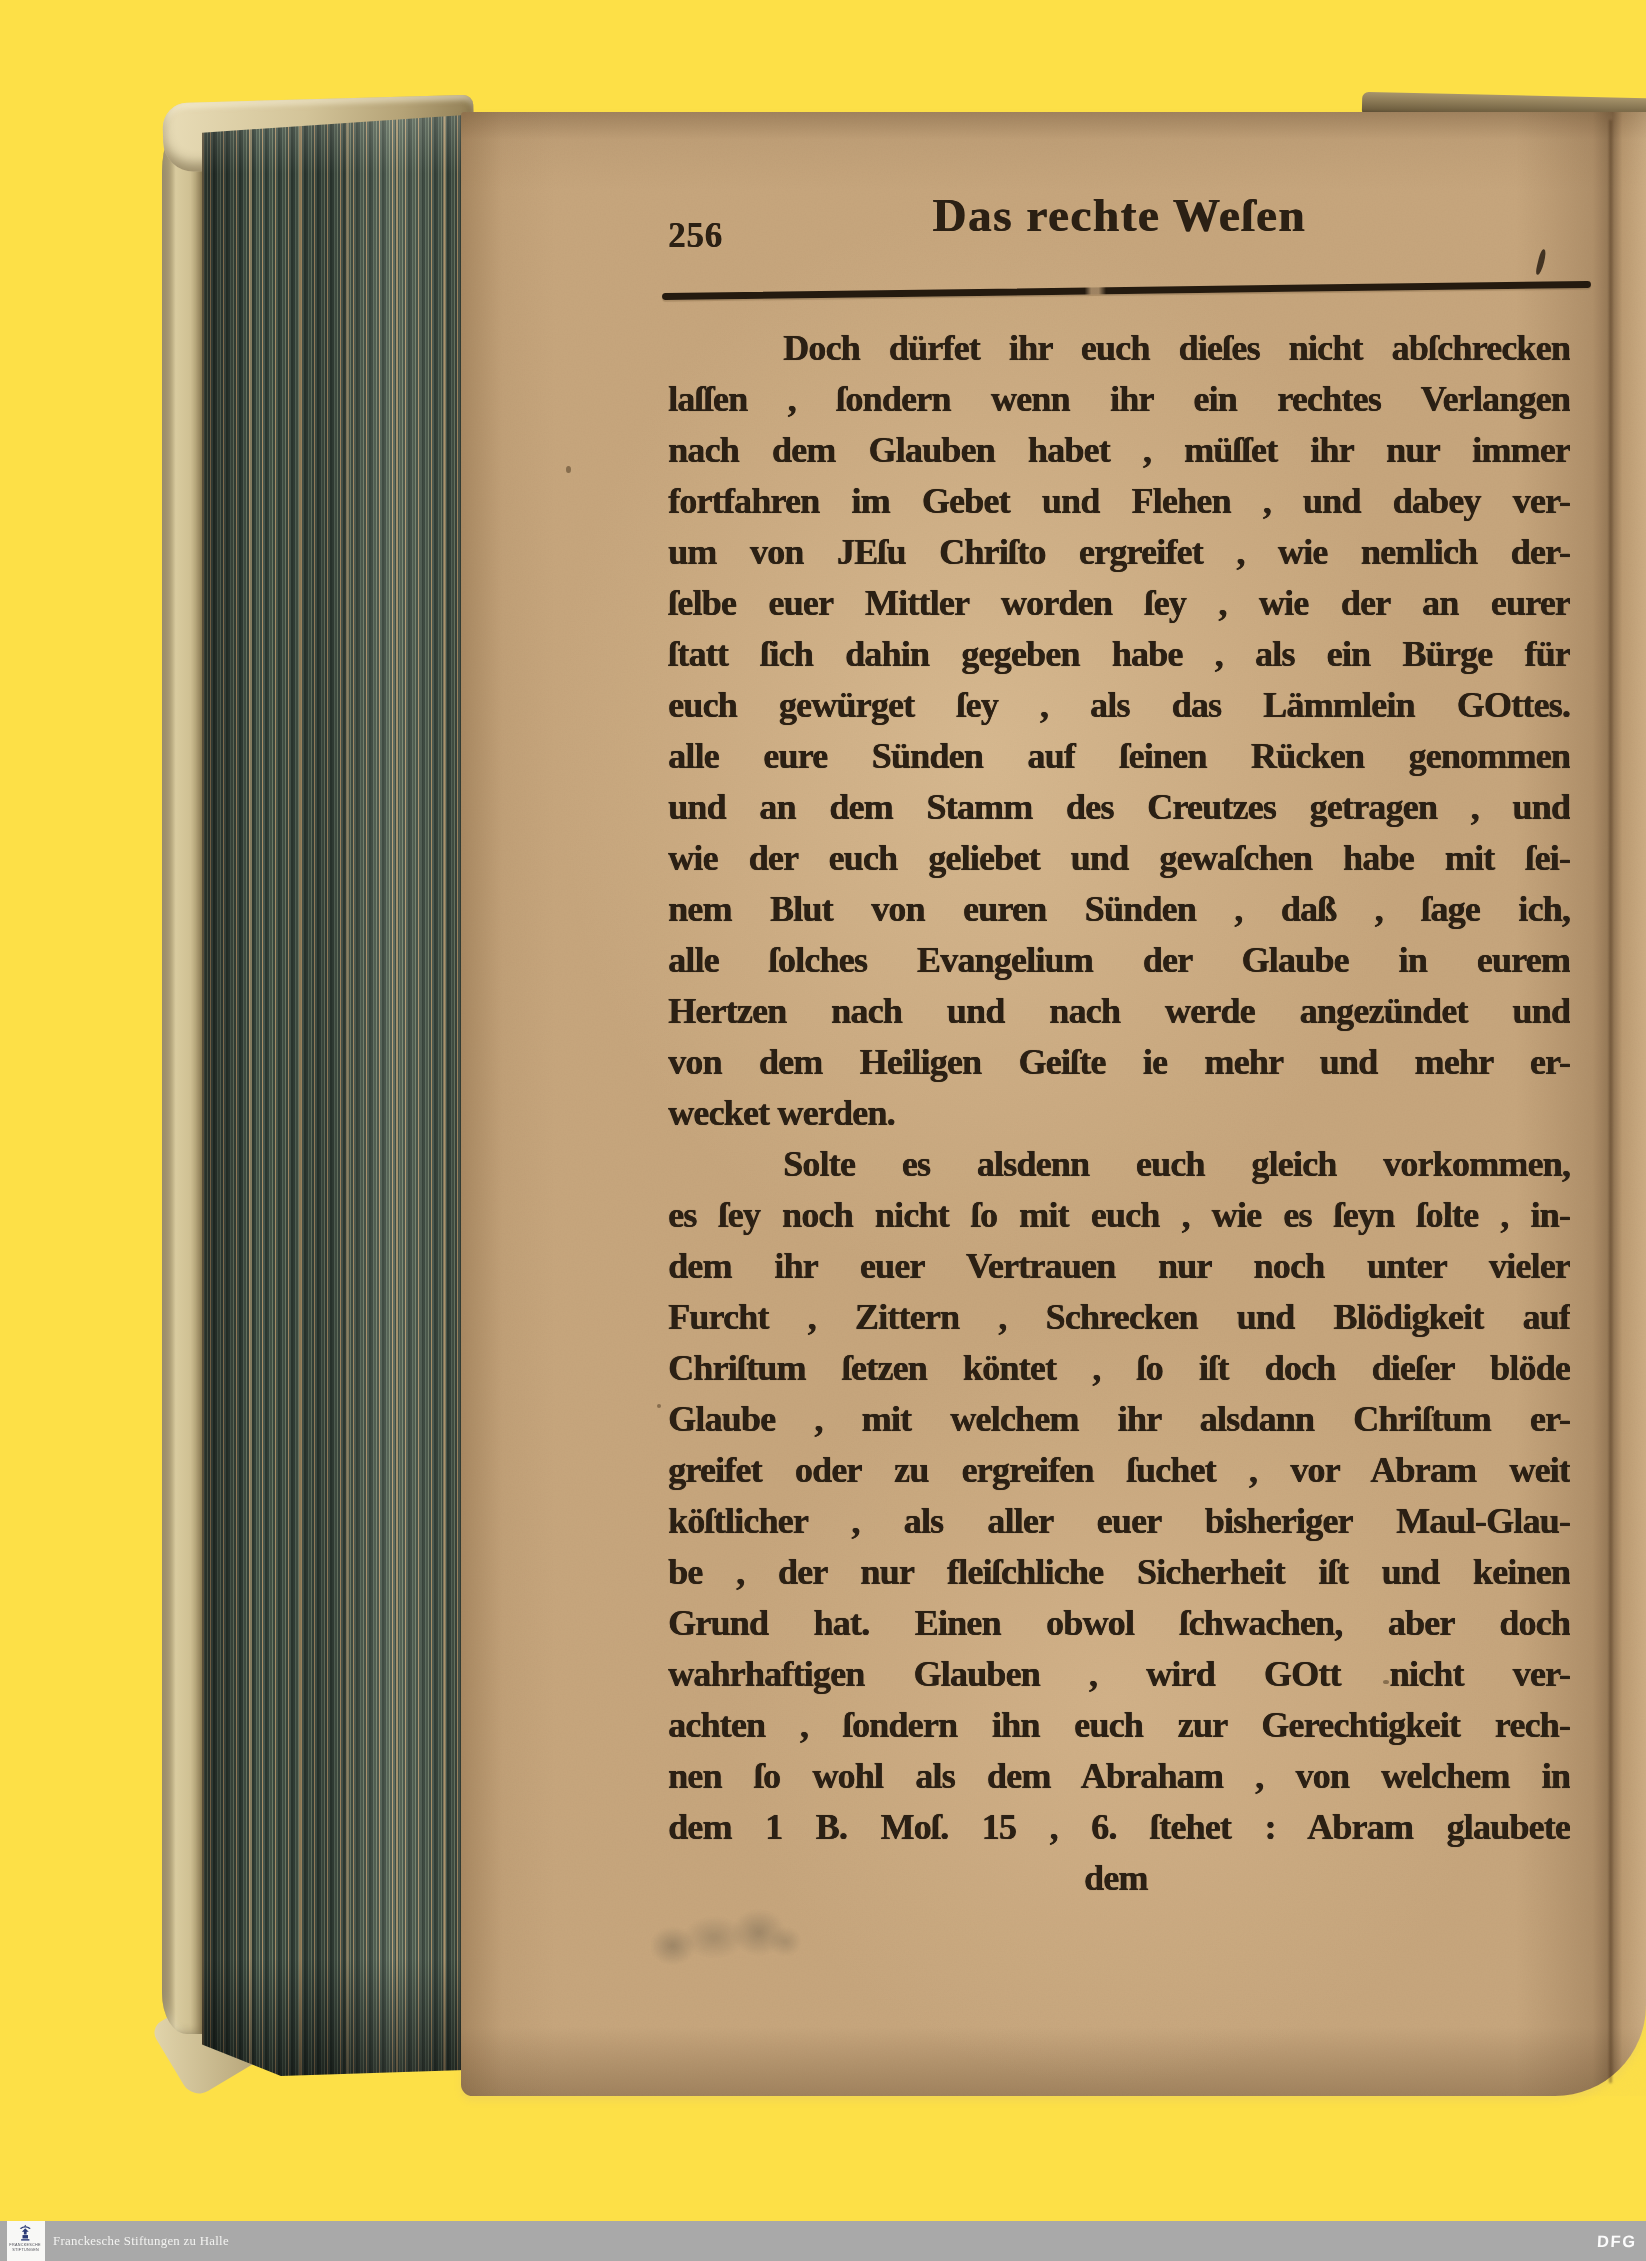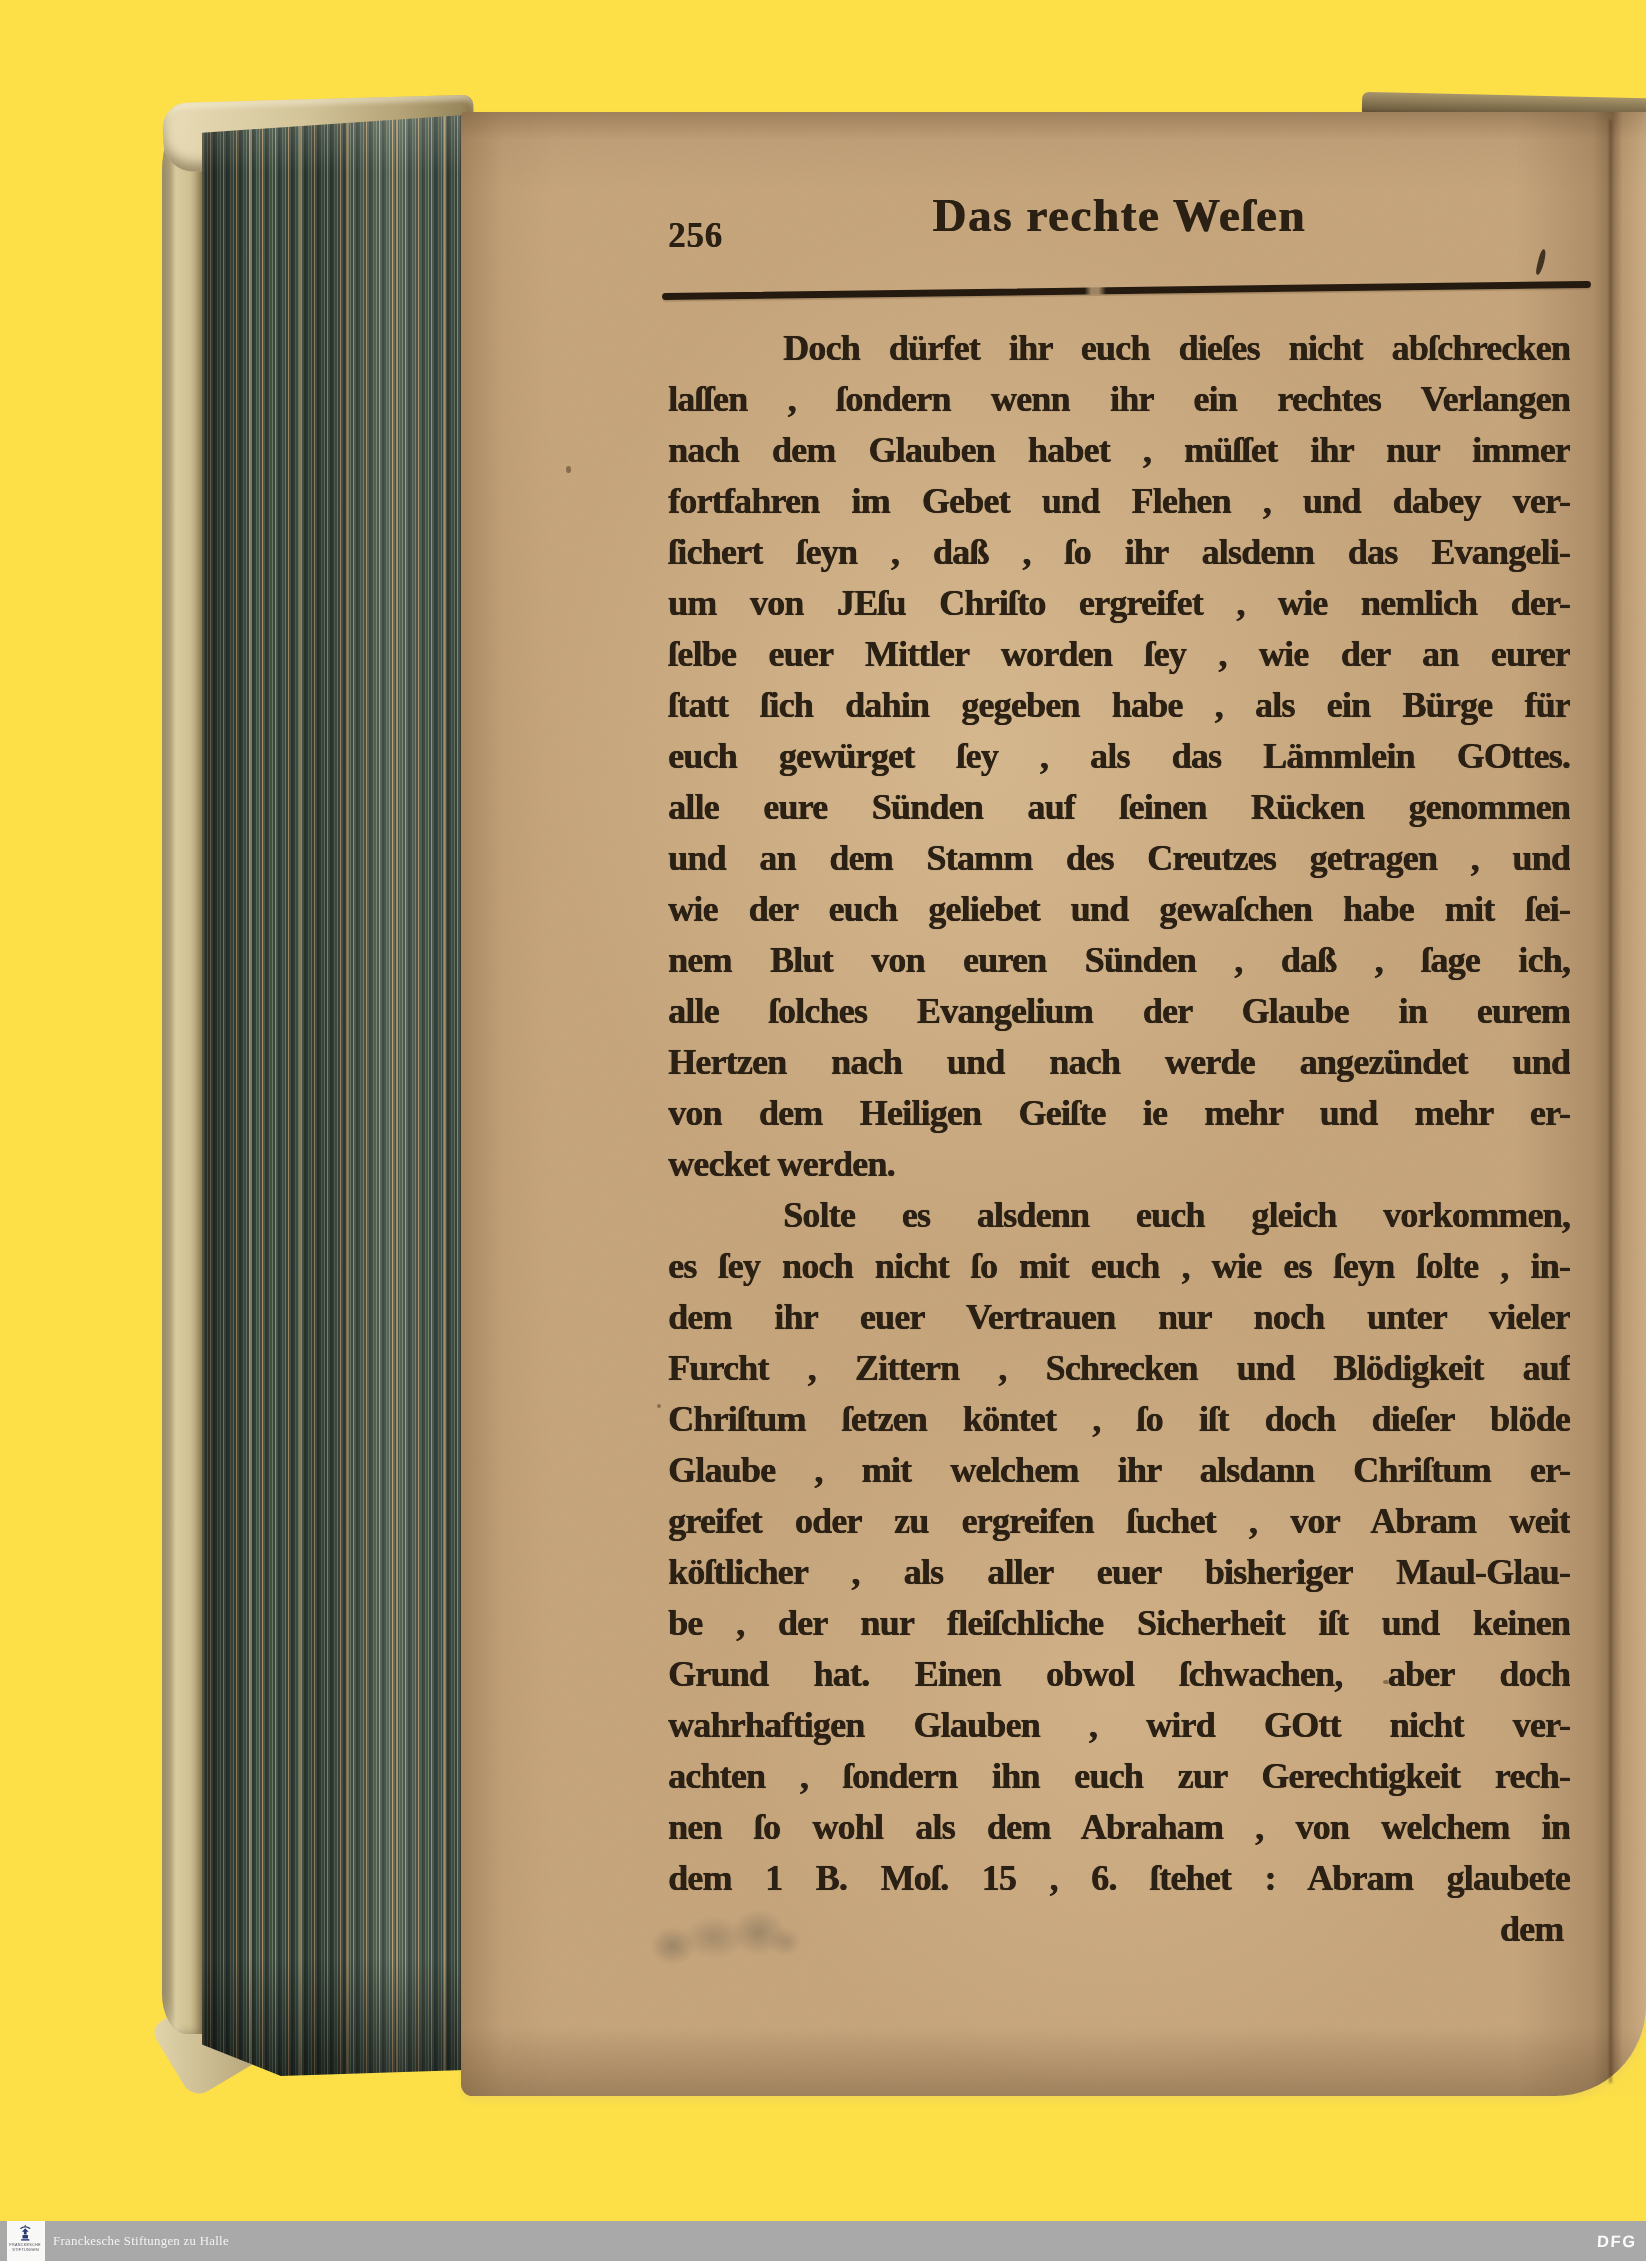--- a/index.html
+++ b/index.html
@@ -57,21 +57,21 @@
   .rule{position:absolute;left:201px;top:175px;width:929px;height:7.4px;
     background:linear-gradient(90deg,#241a0f 0 45.5%,rgba(36,26,15,.25) 46.2% 47%,#241a0f 47.8% 100%);
     border-radius:4.1px;transform:rotate(-.75deg);box-shadow:0 1.6px 0.8px rgba(120,95,60,.35);}
   .body-text{position:absolute;left:207px;top:211px;width:902px;
     font-size:36px;font-weight:700;letter-spacing:-0.8px;
     text-shadow:0.4px 0 currentColor, 0 0 1px rgba(43,32,20,.45);}
   .line{height:51px;line-height:51px;overflow:hidden;
     text-align:justify;text-align-last:justify;text-justify:inter-word;}
   .line.indent{text-indent:115px;}
   .line.flush-left{text-align-last:left;}
-  .catchword-row{height:51px;line-height:51px;text-align:right;padding-right:6.6px;}
+  .catchword-row{height:51px;line-height:51px;text-align:center;padding-right:6.6px;}
   .smudge{position:absolute;left:191px;top:1796px;width:148px;height:61px;opacity:.85;
     background:
       radial-gradient(ellipse 22% 45% at 14% 62%, rgba(75,72,60,.40), rgba(0,0,0,0) 70%),
       radial-gradient(ellipse 30% 50% at 42% 48%, rgba(75,72,60,.30), rgba(0,0,0,0) 70%),
       radial-gradient(ellipse 26% 55% at 72% 40%, rgba(75,72,60,.38), rgba(0,0,0,0) 70%),
       radial-gradient(ellipse 16% 35% at 90% 55%, rgba(75,72,60,.28), rgba(0,0,0,0) 70%);
     filter:blur(1.6px);}
   .speck{position:absolute;border-radius:50%;background:#5d4a2e;opacity:.6;}
 
   
@@ -105,21 +105,20 @@
     <div class="running-title ink">Das rechte Weſen</div>
     <div class="stray-mark"></div>
     <div class="rule"></div>
 
     <div class="body-text ink">
       <div>
           <div class="line indent">Doch dürfet ihr euch dieſes nicht abſchrecken</div>
           <div class="line">laſſen , ſondern wenn ihr ein rechtes Verlangen</div>
           <div class="line">nach dem Glauben habet , müſſet ihr nur immer</div>
           <div class="line">fortfahren im Gebet und Flehen , und dabey ver-</div>
-          <div class="line">ſichert ſeyn , daß , ſo ihr alsdenn das Evangeli-</div>
           <div class="line">um von JEſu Chriſto ergreifet , wie nemlich der-</div>
           <div class="line">ſelbe euer Mittler worden ſey , wie der an eurer</div>
           <div class="line">ſtatt ſich dahin gegeben habe , als ein Bürge für</div>
           <div class="line">euch gewürget ſey , als das Lämmlein GOttes.</div>
           <div class="line">alle eure Sünden auf ſeinen Rücken genommen</div>
           <div class="line">und an dem Stamm des Creutzes getragen , und</div>
           <div class="line">wie der euch geliebet und gewaſchen habe mit ſei-</div>
           <div class="line">nem Blut von euren Sünden , daß , ſage ich,</div>
           <div class="line">alle ſolches Evangelium der Glaube in eurem</div>
           <div class="line">Hertzen nach und nach werde angezündet und</div>

